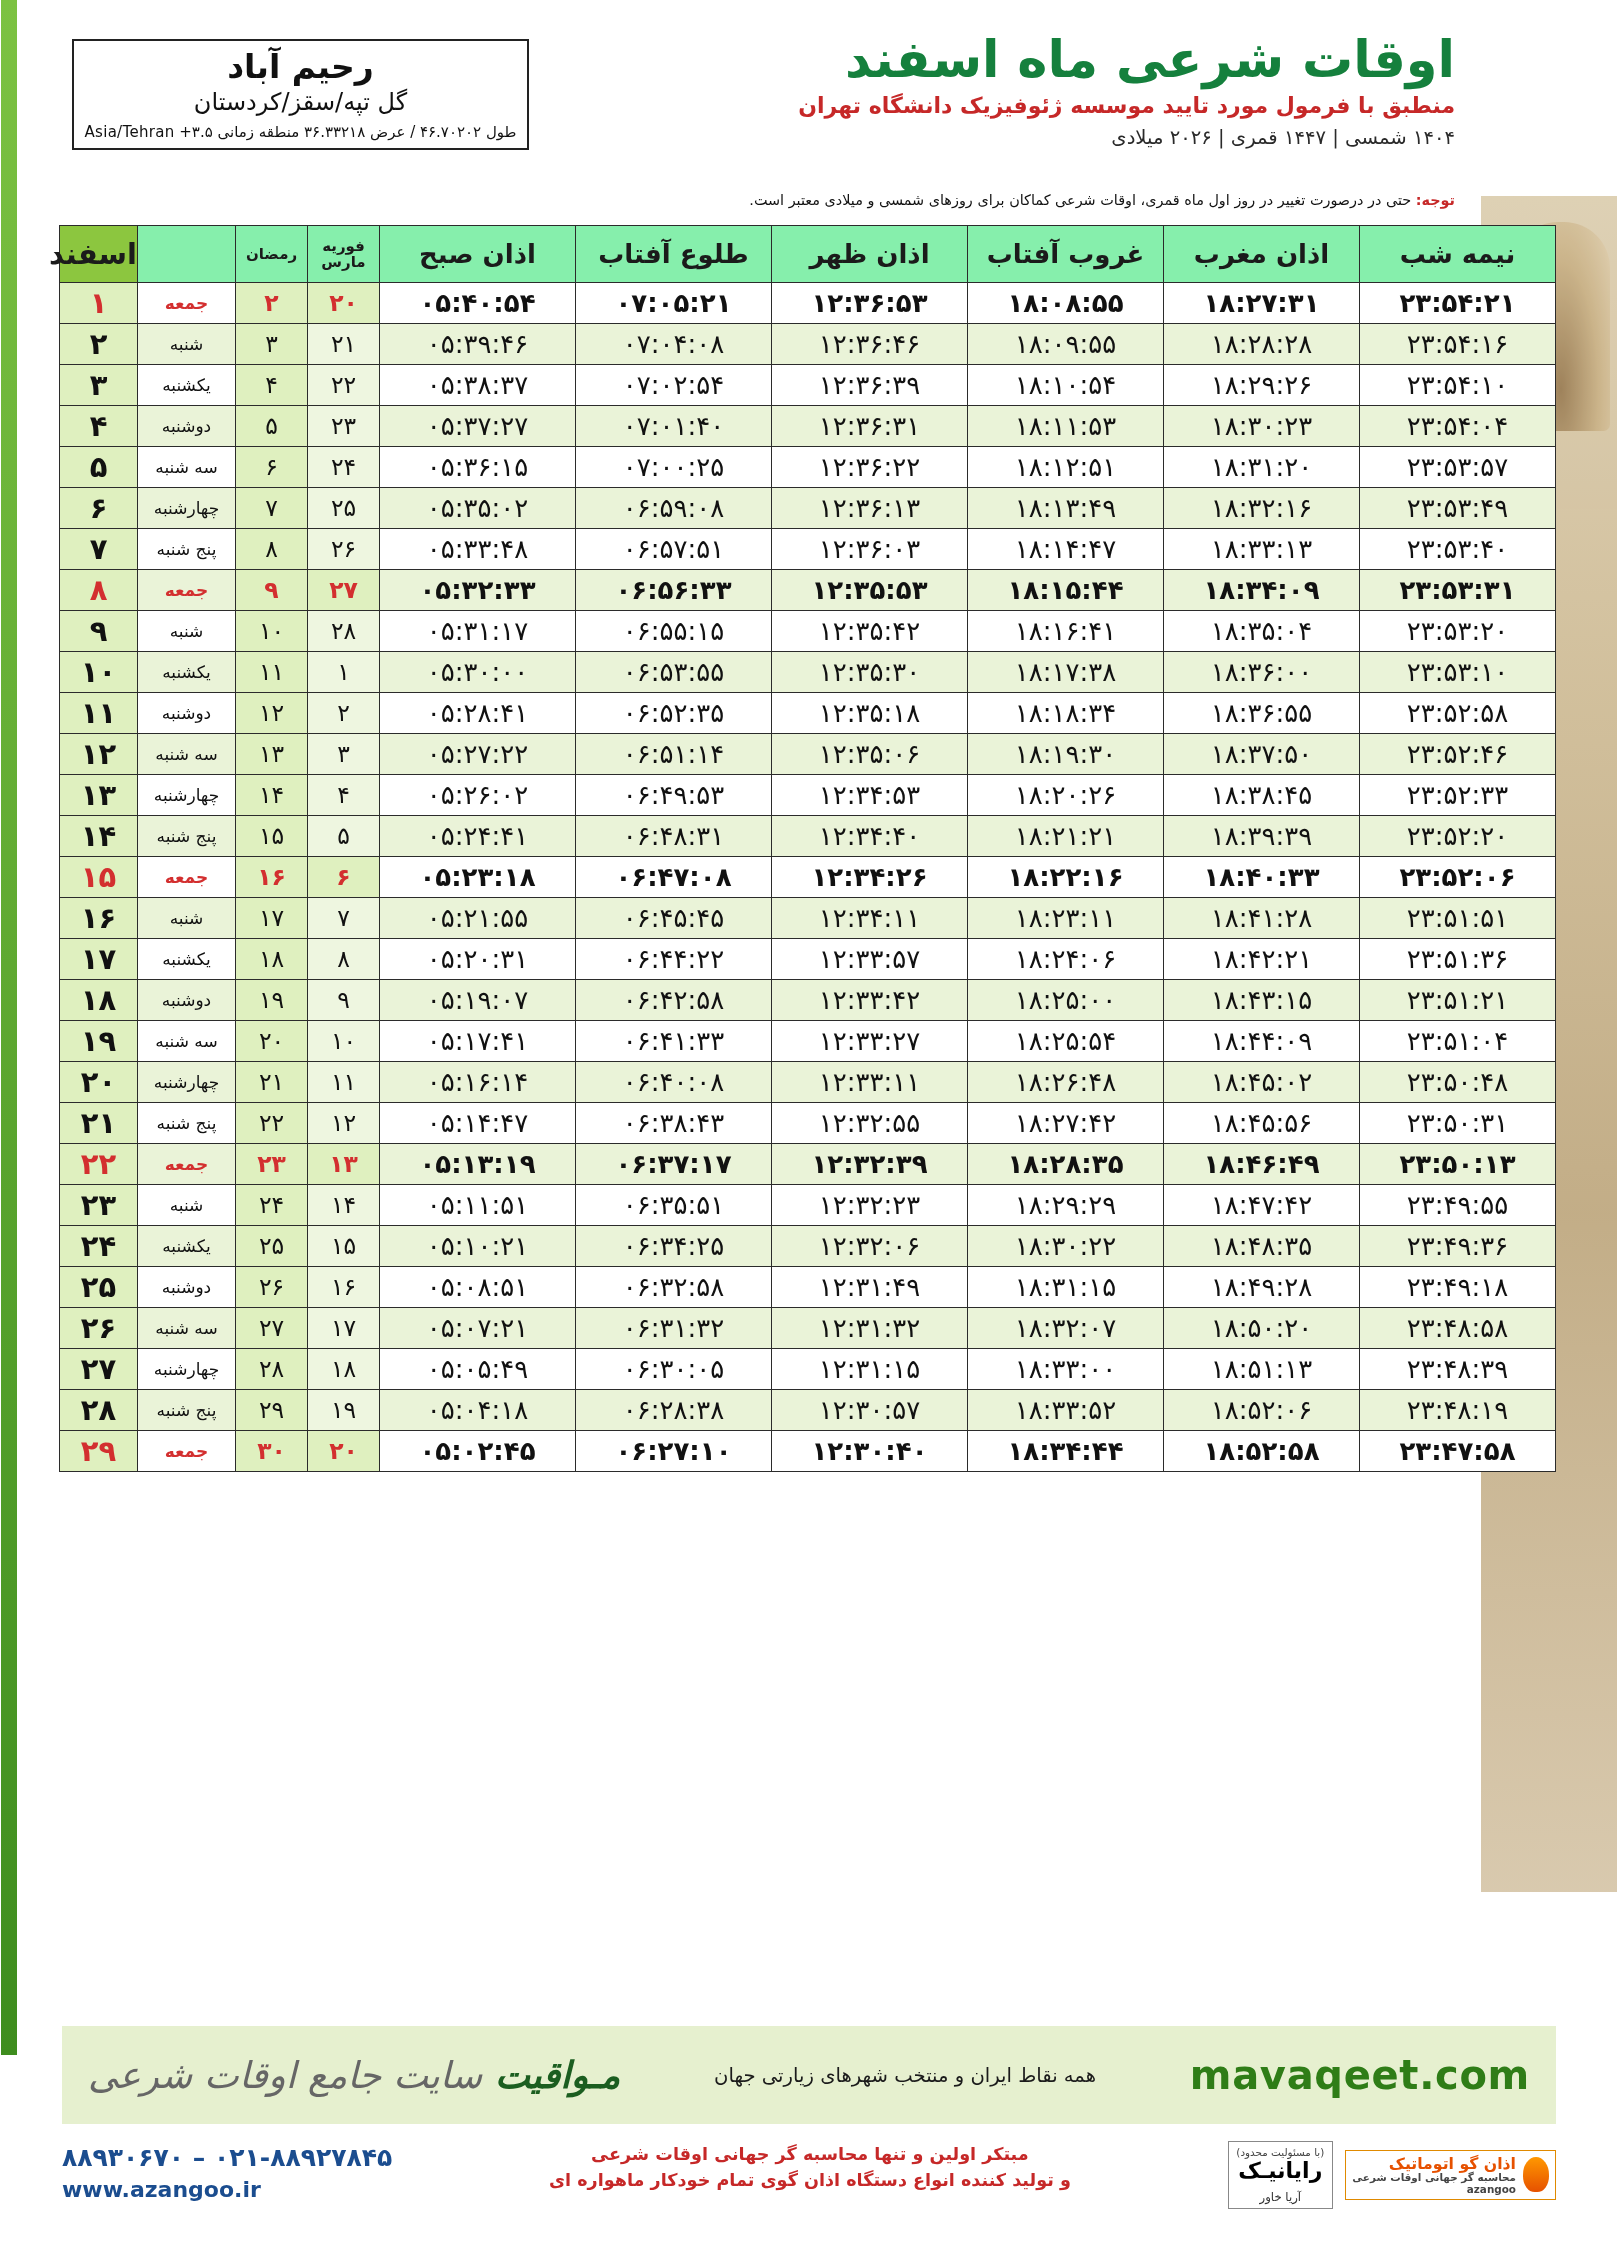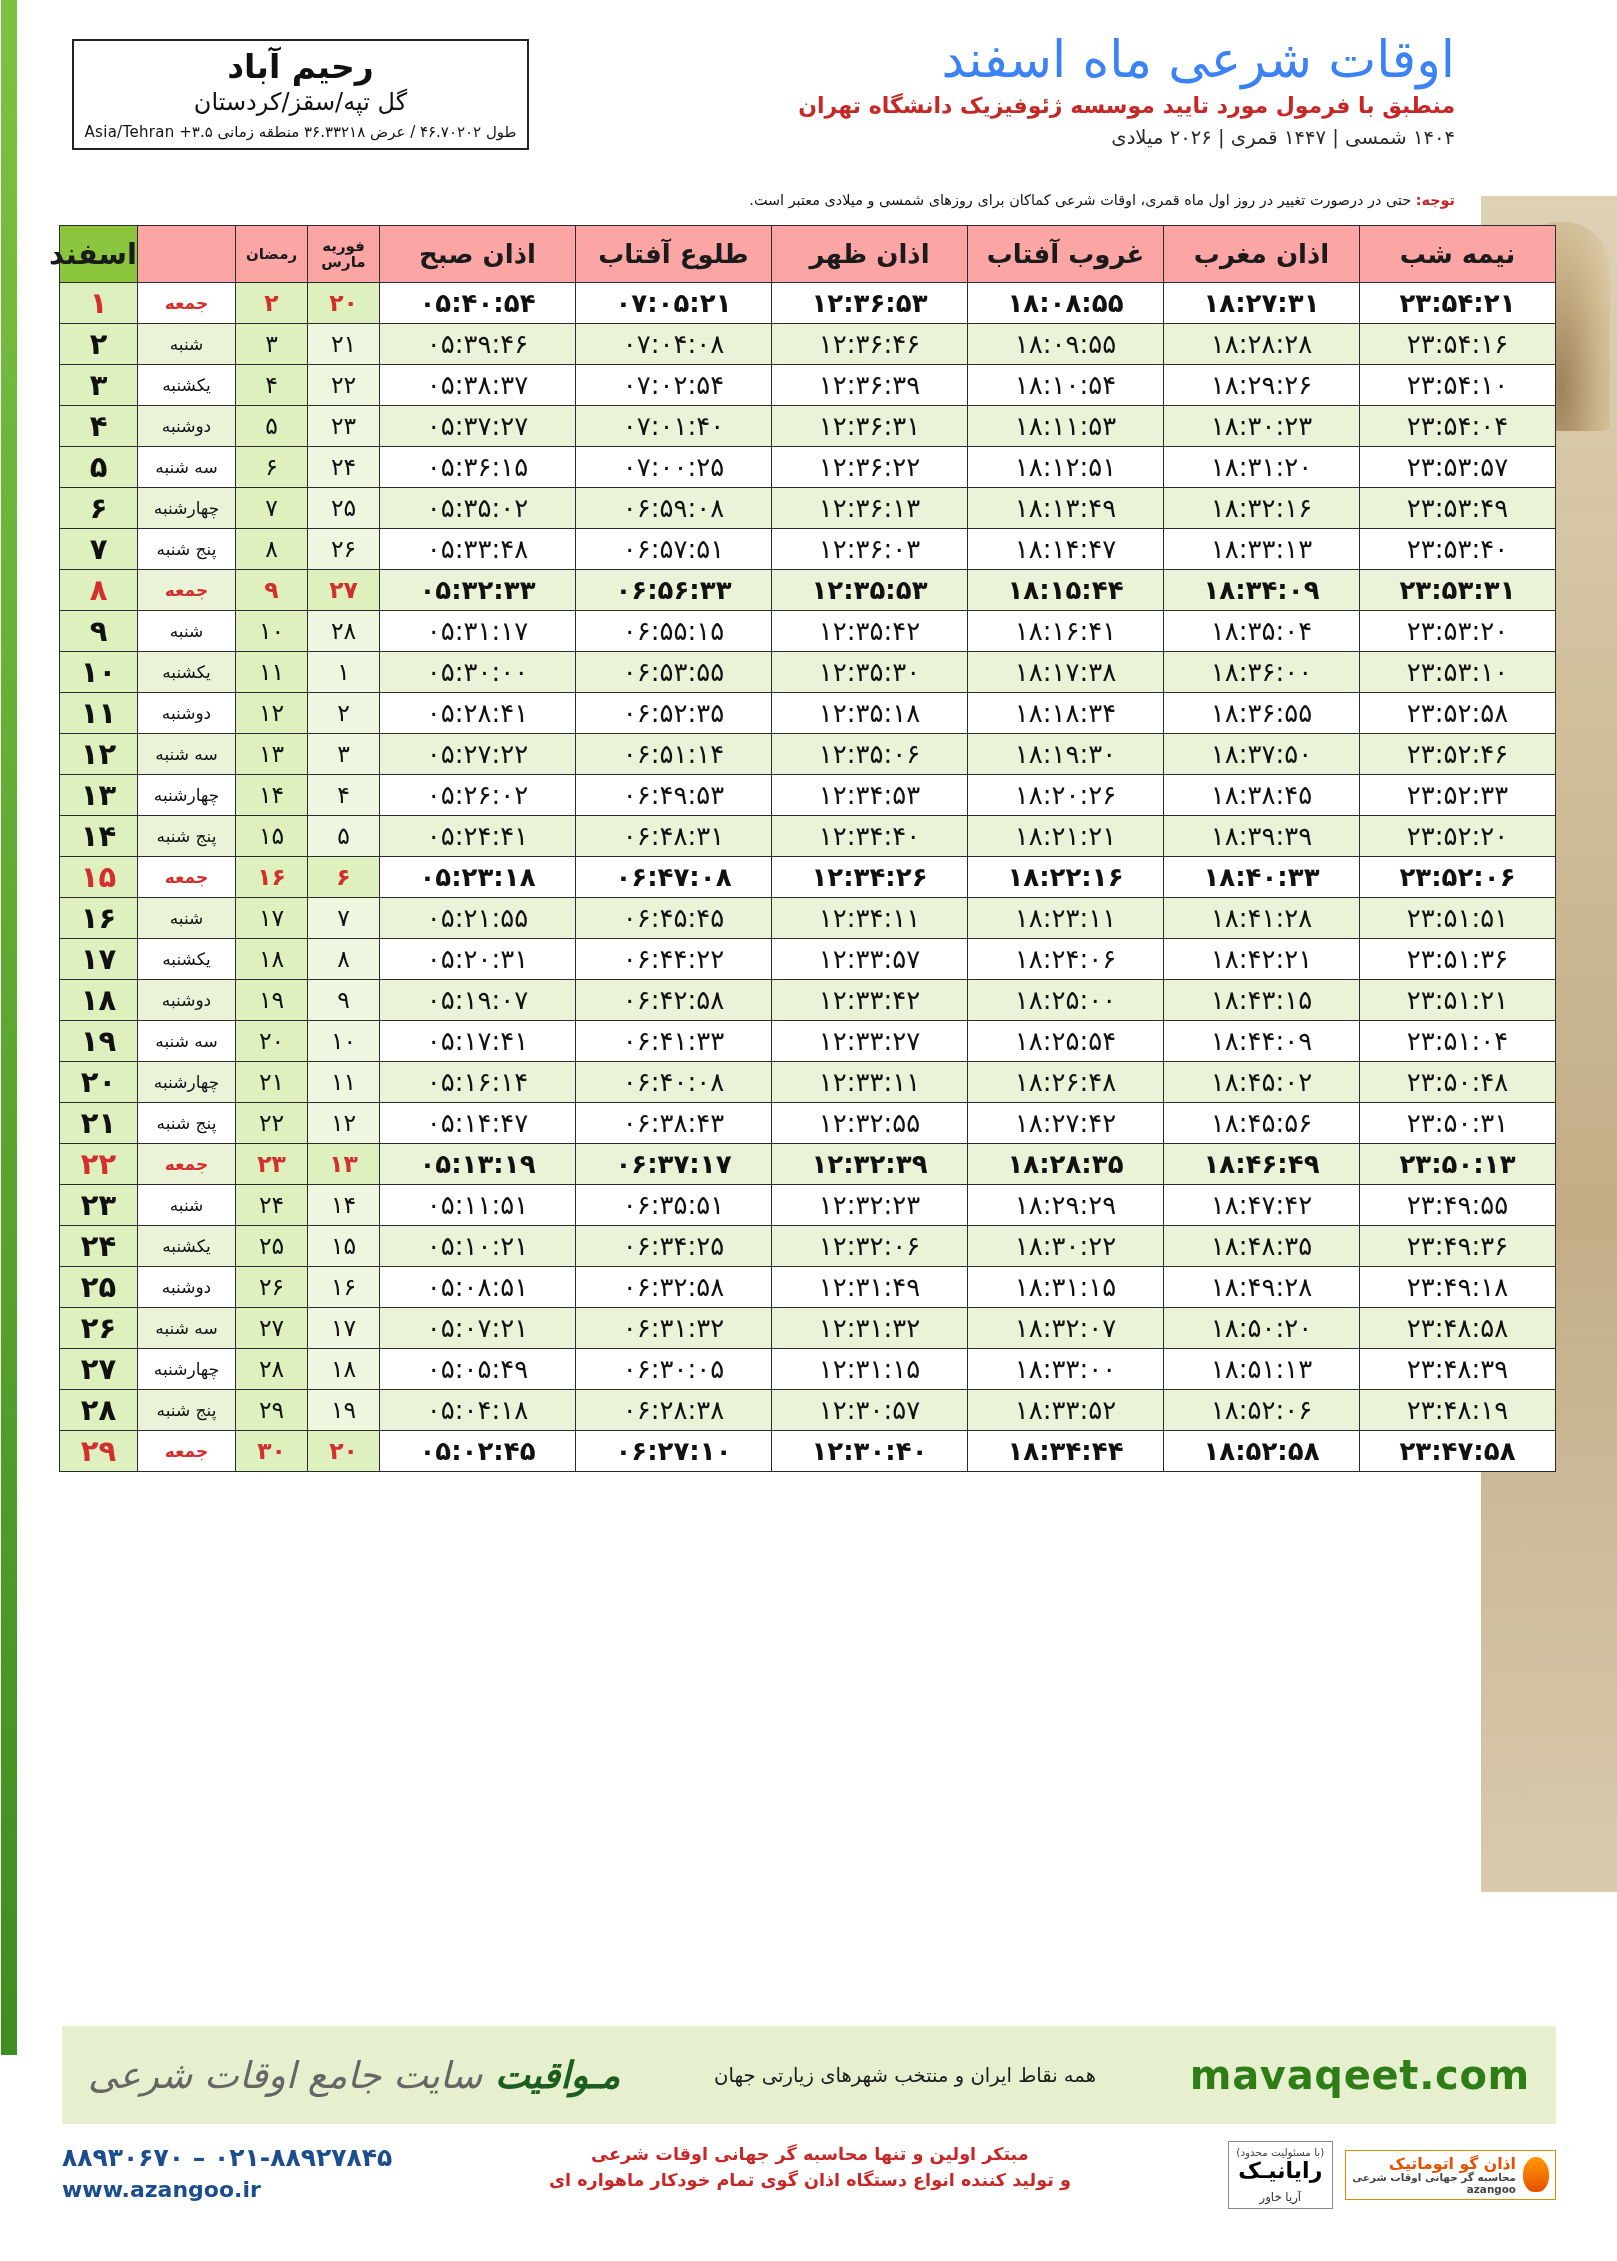--- a/index.html
+++ b/index.html
@@ -27,21 +27,21 @@
     background:radial-gradient(ellipse at 50% 80%, #8e6d3f 0%, #c3a877 55%, #dccaa6 100%);
     border-radius:46px 46px 6.5px 6.5px;
   }
 
   
   .header{position:relative;height:215px;}
   .title-block{
     position:absolute;right:163px;top:33px;text-align:right;color:#1f6d1f;
   }
   .main-title{
-    font-size:51px;font-weight:normal;color:#3b82f6;line-height:1.05;
+    font-size:51px;font-weight:bold;color:#15803d;line-height:1.05;
     white-space:nowrap;
   }
   .sub-title{
     font-size:22px;font-weight:bold;color:#c62828;margin-top:6.5px;white-space:nowrap;
   }
   .year-line{
     font-size:19.6px;color:#2a2a2a;margin-top:7.8px;white-space:nowrap;
   }
 
   .city-box{
@@ -61,21 +61,21 @@
 
   
   .tbl-wrap{position:absolute;left:62px;top:225px;width:1494px;}
   table{border-collapse:collapse;width:100%;table-layout:fixed;}
   th,td{
     border:1.3px solid #2b2b2b;text-align:center;vertical-align:middle;
     font-size:26px;color:#111;height:40px;padding:0;
     font-family:"DejaVu Sans",sans-serif;
   }
   thead th{
-    background:#fca5a5;font-size:26px;font-weight:bold;color:#1b1b1b;height:56px;
+    background:#86efac;font-size:26px;font-weight:bold;color:#1b1b1b;height:56px;
   }
   thead th.small{font-size:15px;line-height:1.1;}
   thead th.esfand{background:#8cc63f;font-size:29px;}
   tbody tr:nth-child(odd) td{background:#ffffff;}
   tbody tr:nth-child(even) td{background:#eaf3d8;}
   td.daynum{font-size:29px;font-weight:bold;background:#dff0bf !important;}
   tr.friday td{font-weight:bold;}
   tr.friday td.daynum,tr.friday td.weekday,tr.friday td.qamari,tr.friday td.miladi{color:#d32f2f;}
   td.weekday{font-size:17px;}
   td.qamari,td.miladi{font-size:23.5px;}

